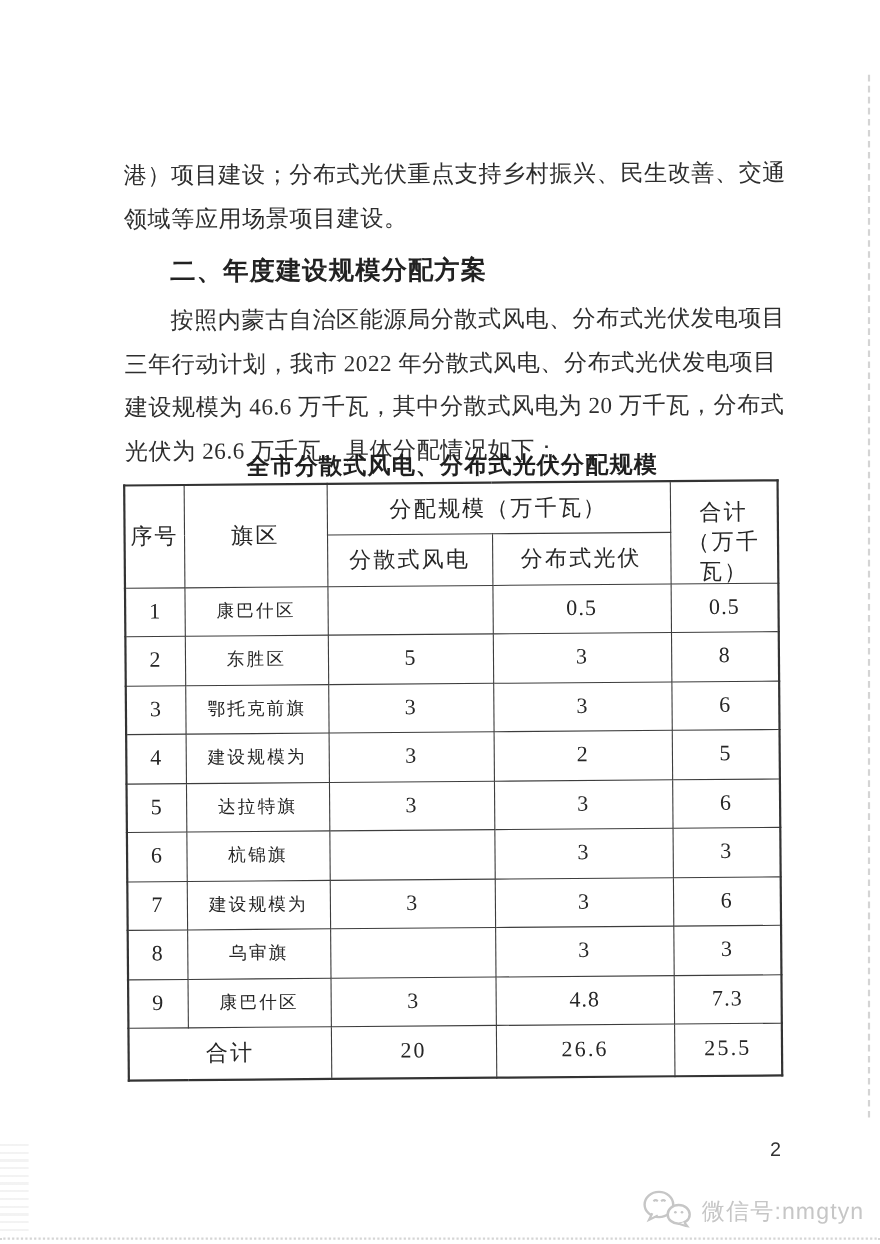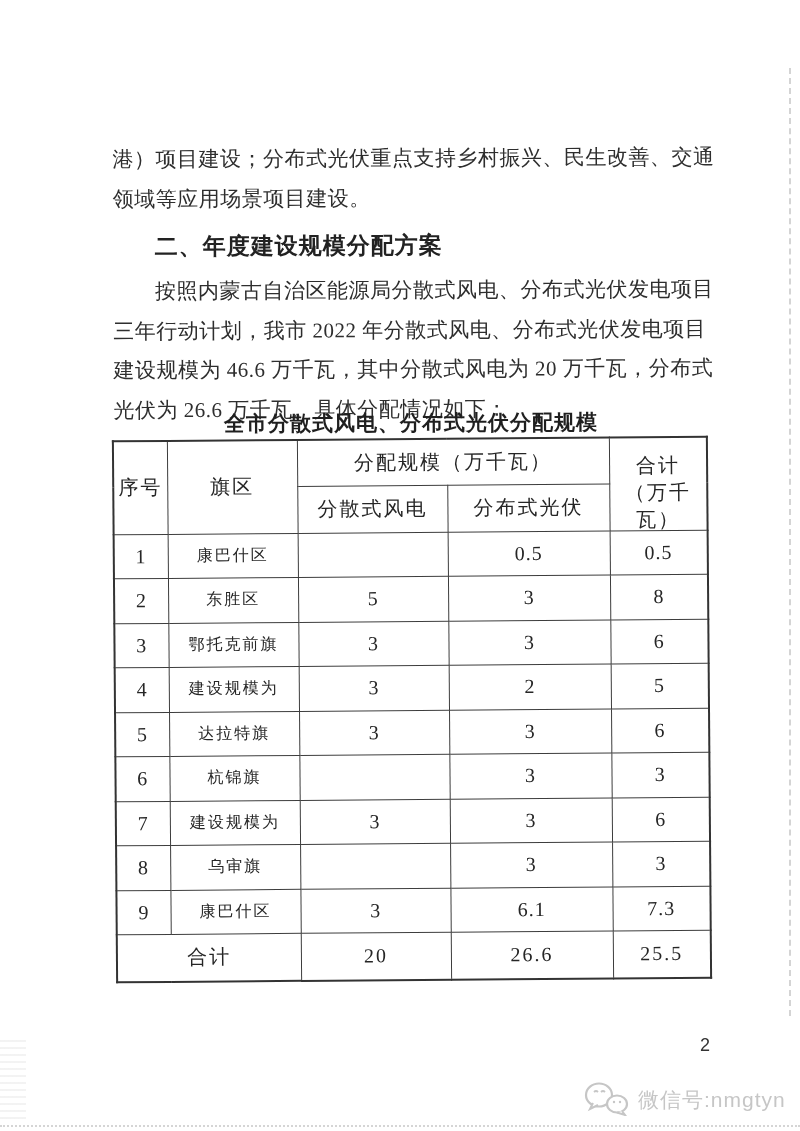--- a/index.html
+++ b/index.html
@@ -214,21 +214,21 @@
         <td class="num">8</td>
         <td class="district">乌审旗</td>
         <td class="num"></td>
         <td class="num">3</td>
         <td class="num">3</td>
       </tr>
       <tr class="data">
         <td class="num">9</td>
         <td class="district">康巴什区</td>
         <td class="num">3</td>
-        <td class="num">6.1</td>
+        <td class="num">4.8</td>
         <td class="num">7.3</td>
       </tr>
 
       <tr class="foot">
         <td colspan="2">合计</td>
         <td class="num">20</td>
         <td class="num">26.6</td>
         <td class="num">25.5</td>
       </tr>
     </tbody>

